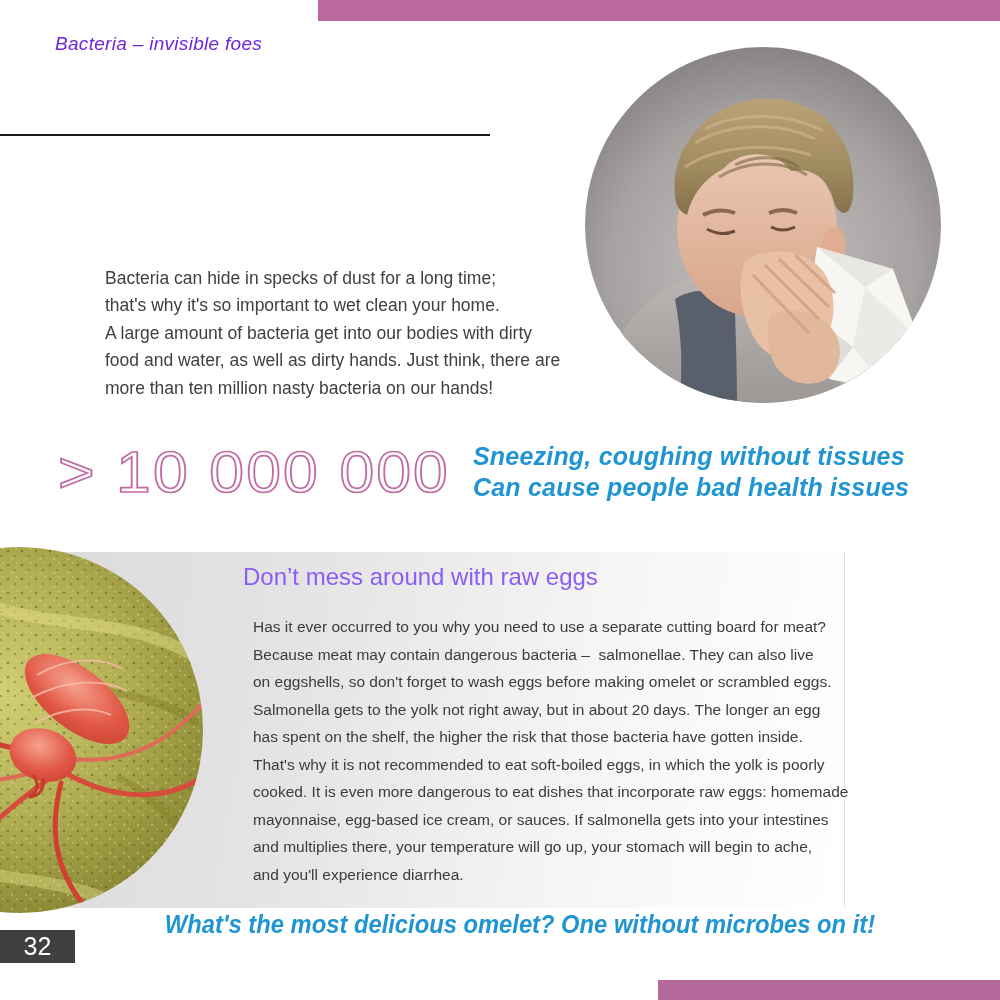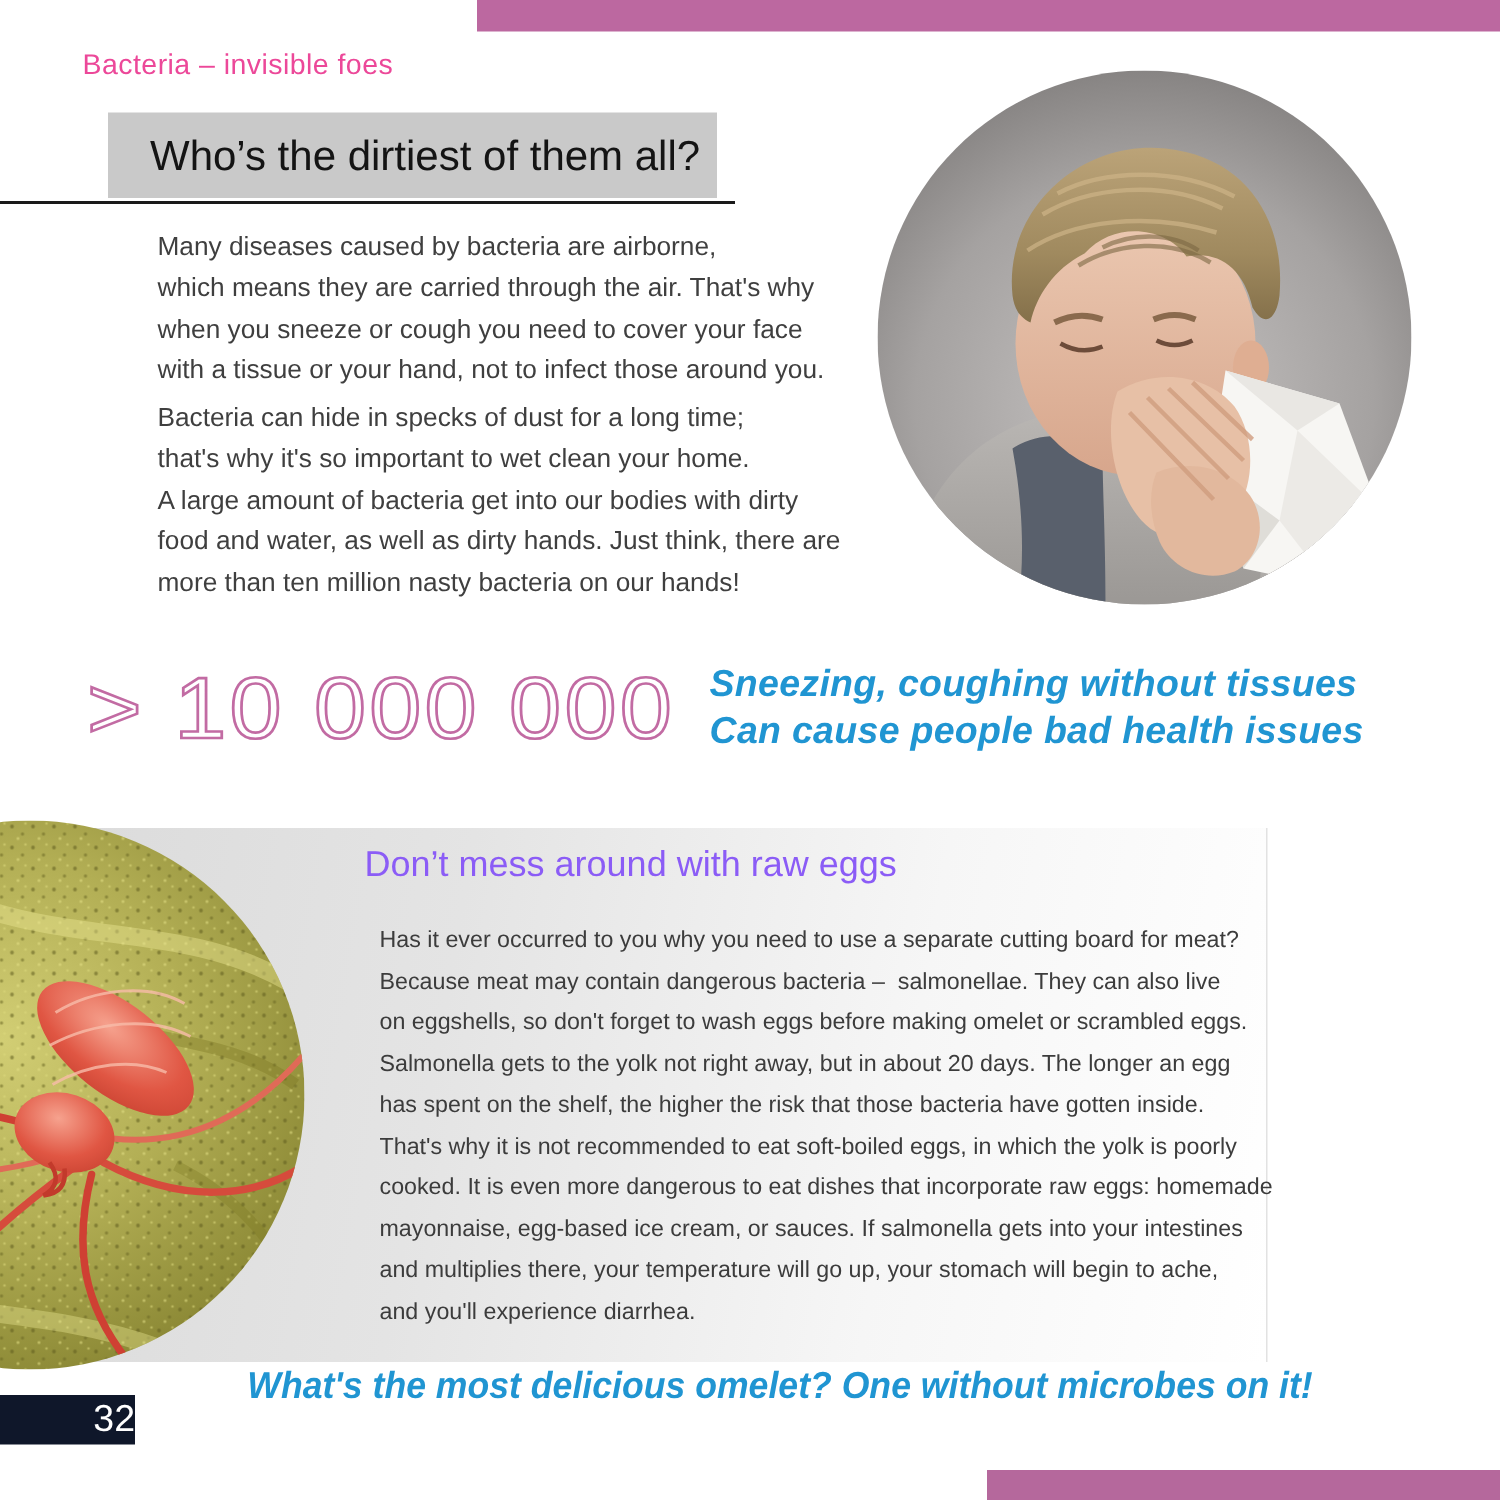--- a/index.html
+++ b/index.html
@@ -14,21 +14,22 @@
   }
   .topbar {
     position: absolute;
     left: 318px; top: 0; width: 682px; height: 21px;
     background: #bc68a0;
   }
   .kicker {
     position: absolute;
     left: 55px; top: 33px;
     font-size: 19px;
-    color: #ec4899;
+    font-style: italic;
+    color: #6d28d9;
     letter-spacing: .3px;
     text-align: right;
   }
   .title-box {
     position: absolute;
     left: 72px; top: 75px;
     width: 406px; height: 57px;
     background: #c9c9c9;
   }
   .title-box .title-text {
@@ -119,53 +120,46 @@
     font-weight: bold;
     color: #2095d2;
     transform: scaleX(0.95);
     transform-origin: center;
     white-space: nowrap;
   }
 
   .page-number-box {
     position: absolute;
     left: 0; top: 930px;
-    width: 90px; height: 33px;
-    background: #0f172a;
+    width: 75px; height: 33px;
+    background: #404040;
     color: #ffffff;
     font-size: 25px;
-    text-align: right;
+    text-align: center;
     line-height: 33px;
     font-weight: 300;
   }
   .bottombar {
     position: absolute;
     left: 658px; top: 980px;
     width: 342px; height: 20px;
     background: #b5689c;
   }
 </style>
 </head>
 <body>
 
 <div class="page">
 
   <div class="topbar"></div>
 
   <div class="kicker">Bacteria – invisible foes</div>
 
-  <div class="title-box">
-    <span class="title-text">Who’s the dirtiest of them all?</span>
-  </div>
   <div class="title-rule"></div>
 
-  <div class="intro-para para1">Many diseases caused by bacteria are airborne,
-which means they are carried through the air. That's why
-when you sneeze or cough you need to cover your face
-with a tissue or your hand, not to infect those around you.</div>
   <div class="intro-para para2">Bacteria can hide in specks of dust for a long time;
 that's why it's so important to wet clean your home.
 A large amount of bacteria get into our bodies with dirty
 food and water, as well as dirty hands. Just think, there are
 more than ten million nasty bacteria on our hands!</div>
 
   <svg class="boy-photo" viewBox="0 0 356 356">
     <defs>
       <radialGradient id="bgGrad" cx="50%" cy="62%" r="78%">
         <stop offset="0%" stop-color="#c6c3c2"></stop>

